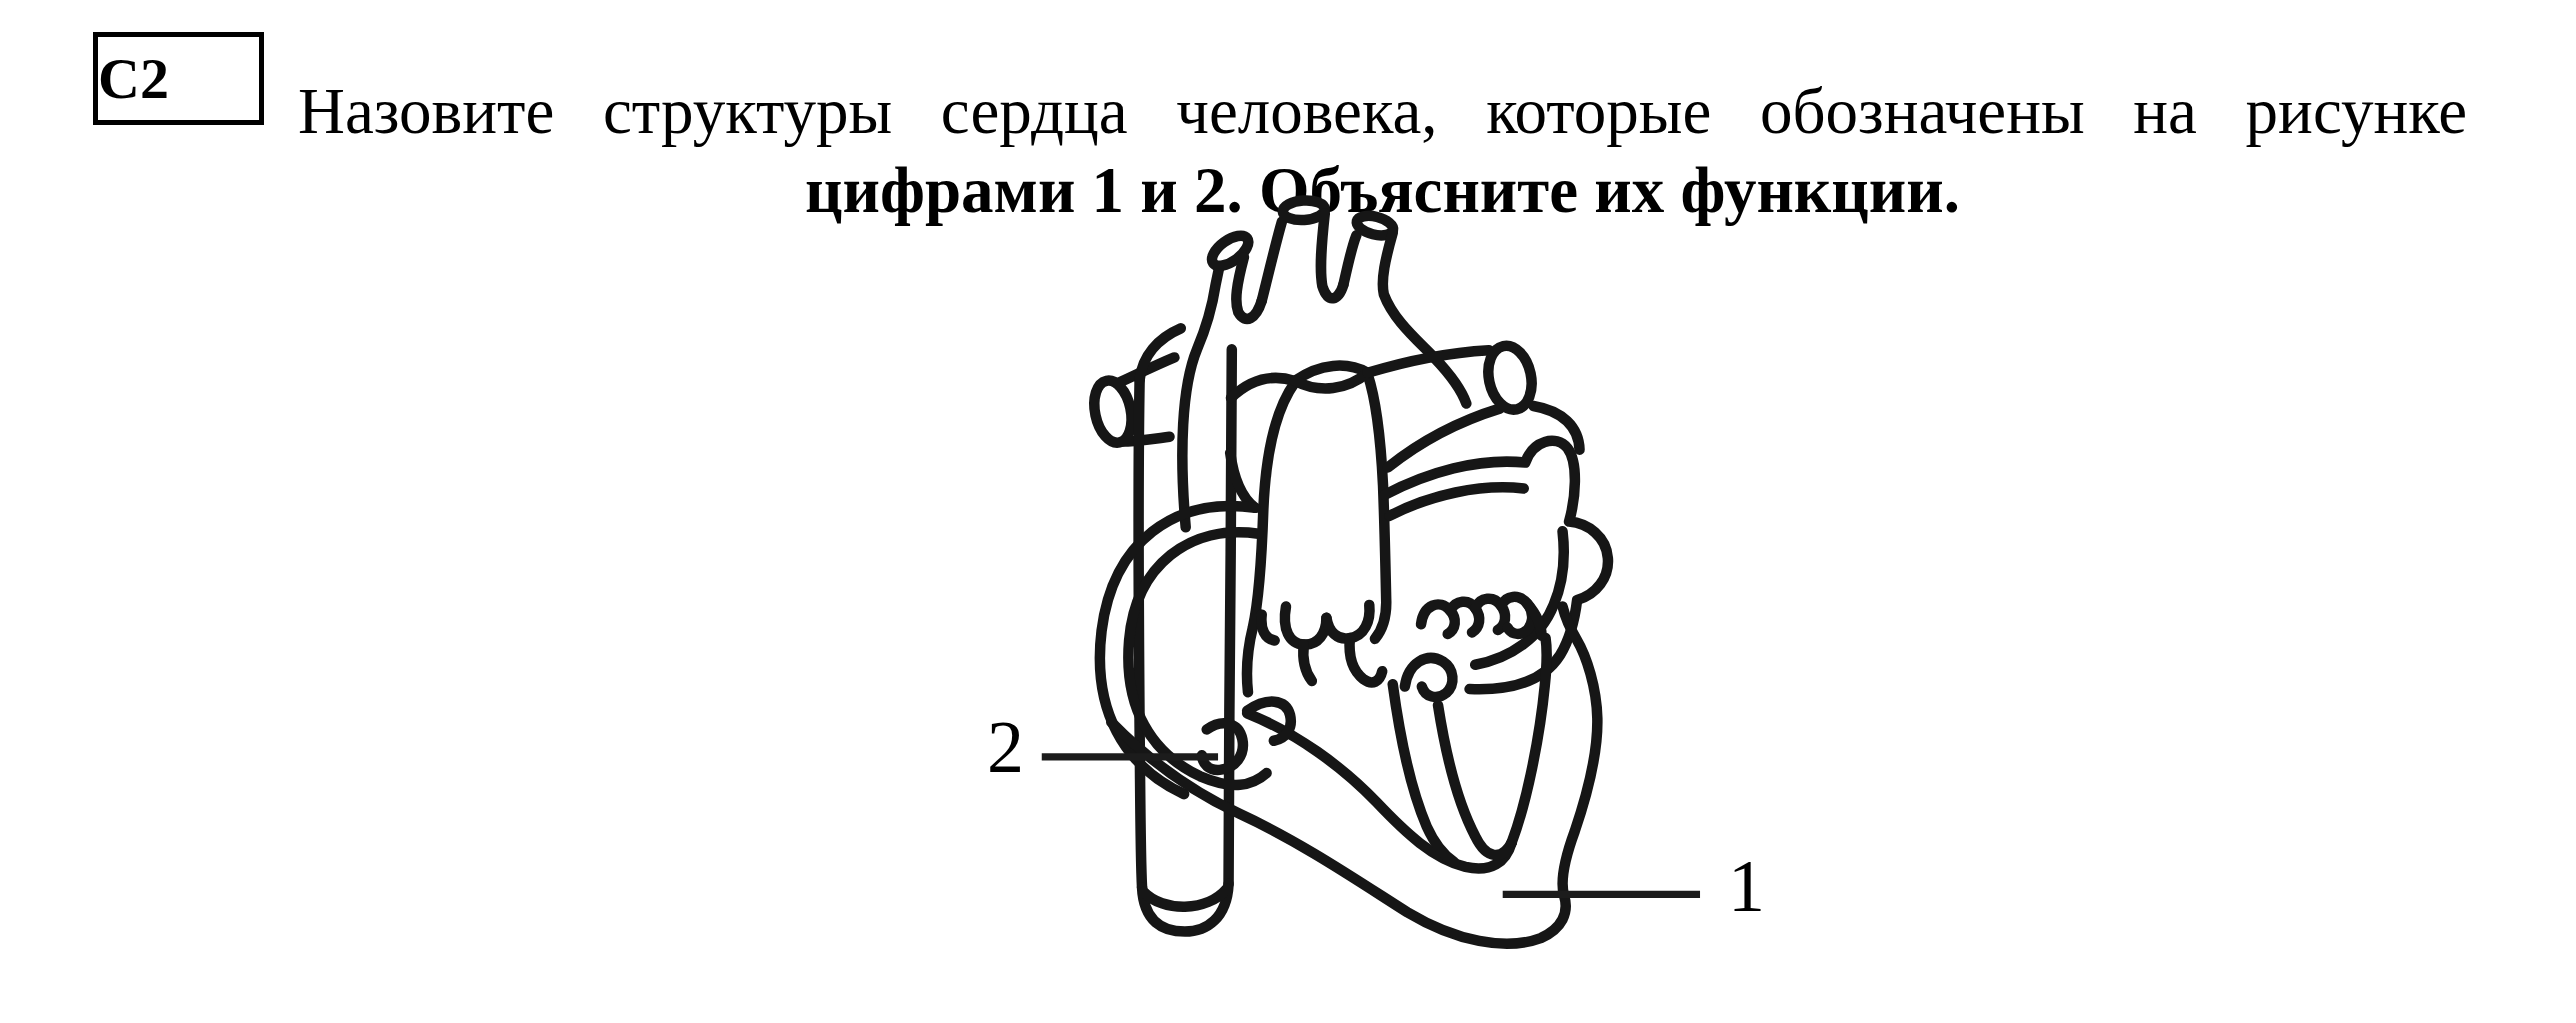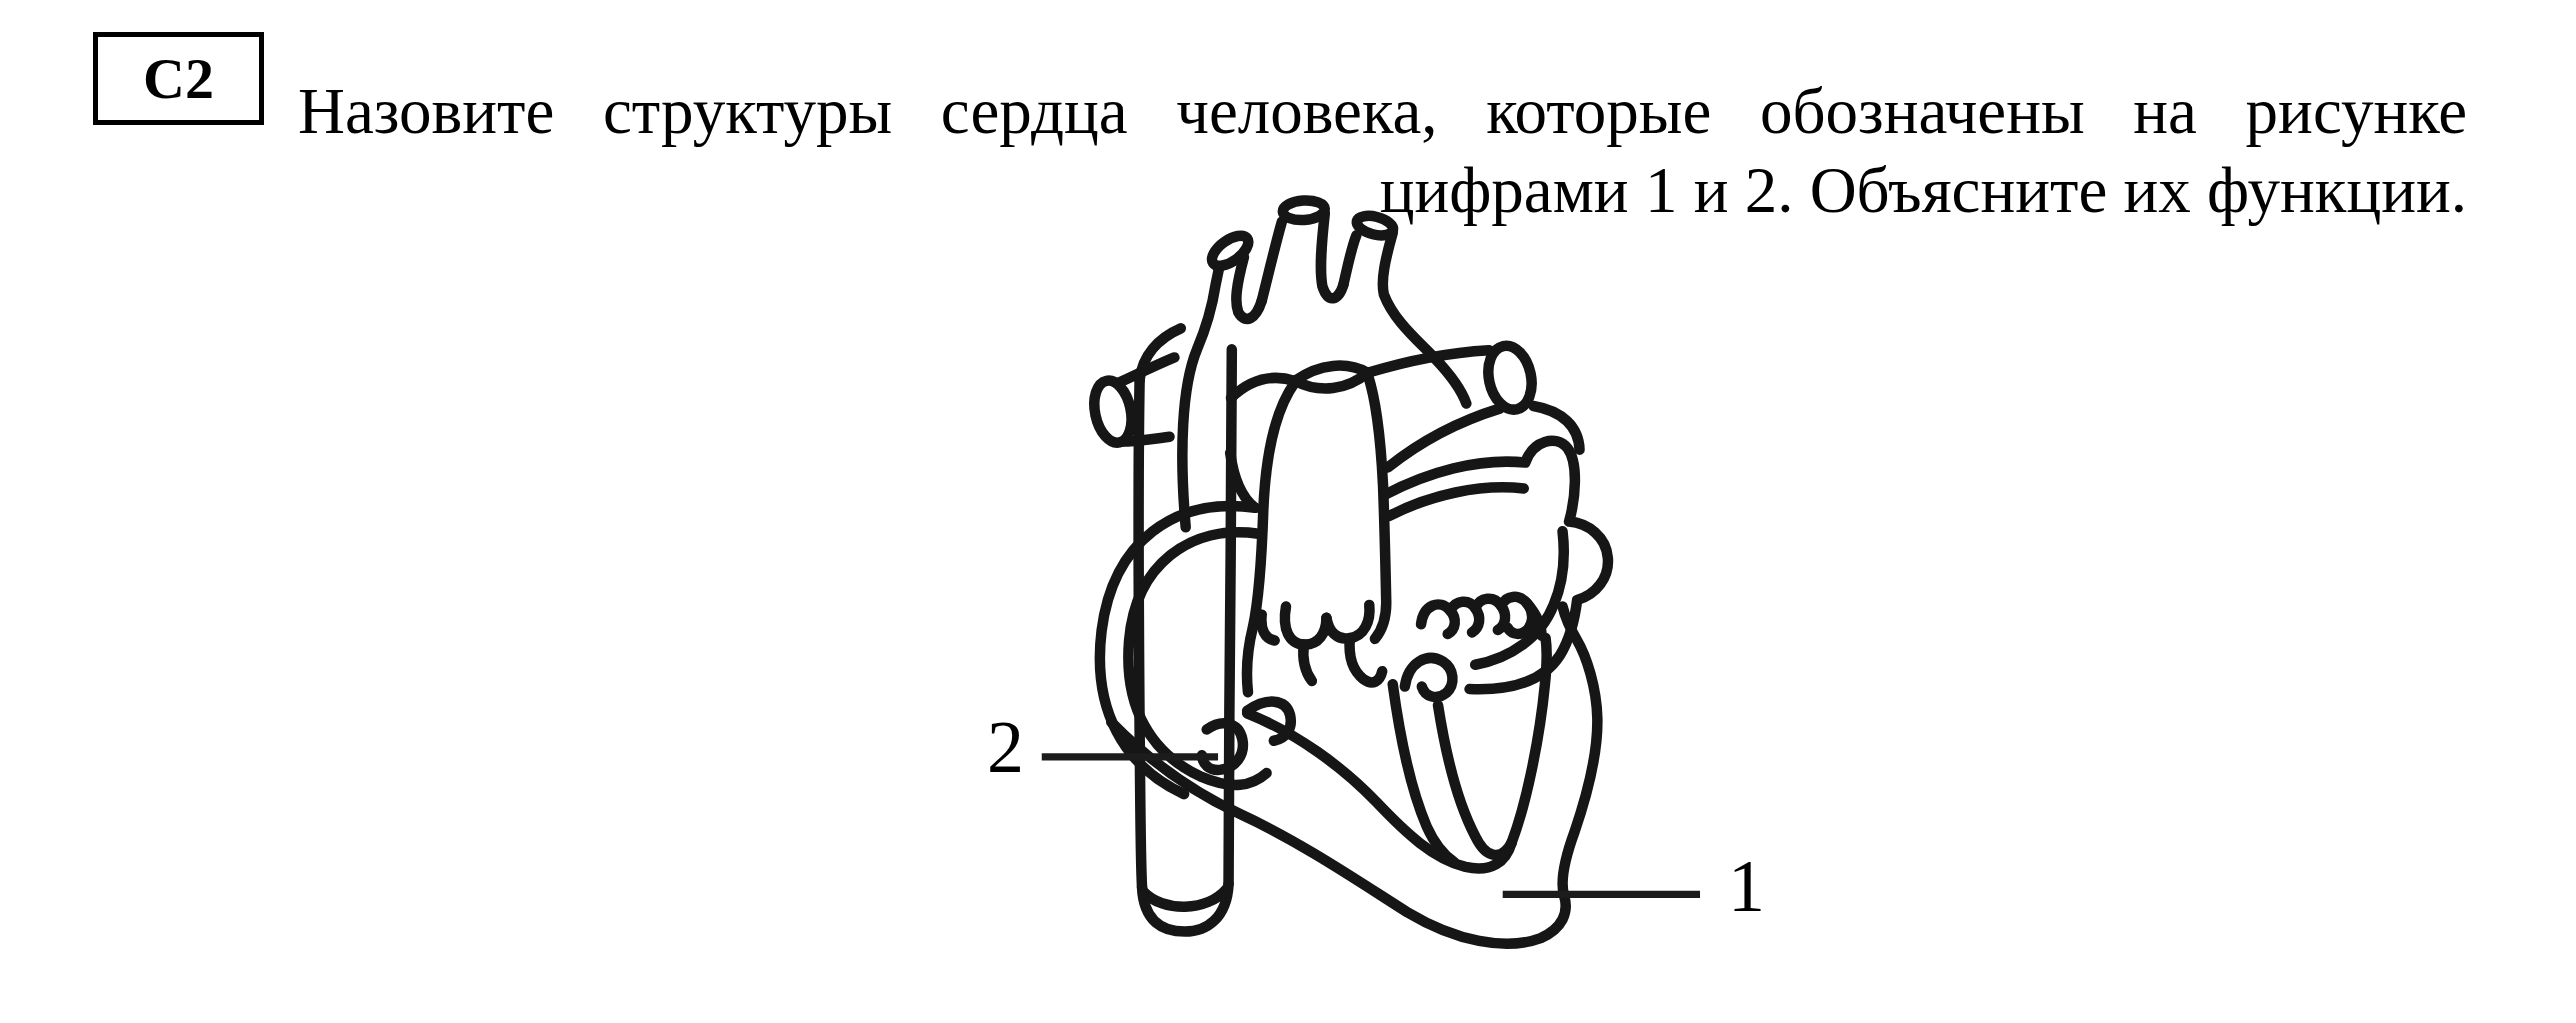--- a/index.html
+++ b/index.html
@@ -1,25 +1,25 @@
 <!DOCTYPE html>
 <html style="font-size:13px"><head>
 <meta charset="utf-8">
 <style>
   html,body{margin:0;padding:0;background:#fff;}
   .page{position:relative;width:2576px;height:1023px;background:#ffffff;overflow:hidden;
         font-family:"Liberation Serif",serif;color:#000;}
   .qbox{position:absolute;left:93px;top:32px;width:171px;height:93px;
         border:5.7px solid #000;box-sizing:border-box;
-        display:flex;align-items:center;justify-content:center;}
+        display:flex;align-items:center;justify-content:flex-start;}
   .qbox .code{font-weight:bold;font-size:58px;line-height:1;}
   .qtext{position:absolute;left:298px;top:32px;width:2169px;
          font-size:65px;line-height:79px;margin-top:40px;}
   .qtext .l1{text-align:justify;text-align-last:justify;}
-  .qtext .l2{text-align:right;}
+  .qtext .l2{text-align:center;font-weight:bold;}
   .fig-label{position:absolute;font-size:74px;line-height:1;}
   .fig-label-2{left:987px;top:710px;}
   .fig-label-1{left:1728px;top:849px;}
   svg.heart{position:absolute;left:0;top:0;}
   .ln{fill:none;stroke:#161616;stroke-width:13;stroke-linecap:round;stroke-linejoin:round;}
   .cap{fill:#ffffff;stroke:#161616;stroke-width:13;}
   .leader{fill:none;stroke:#1c1c1c;stroke-width:9;stroke-linecap:butt;}
 </style>
 </head>
 <body>

